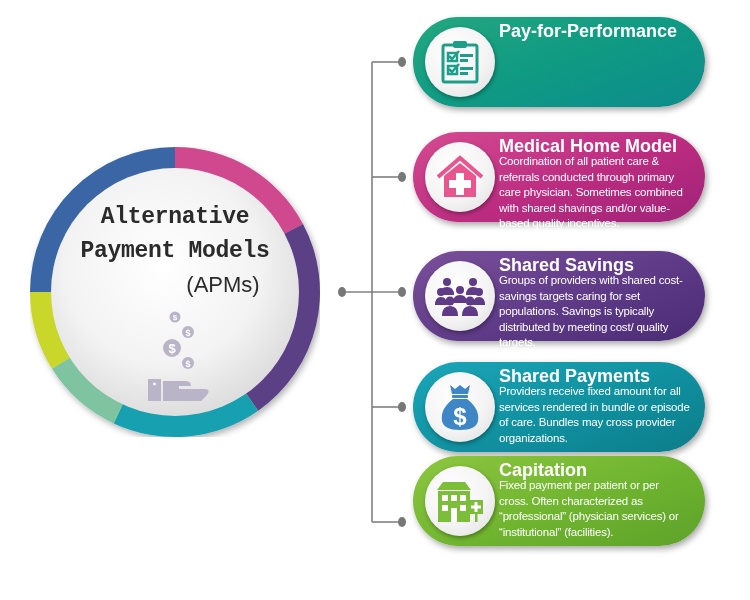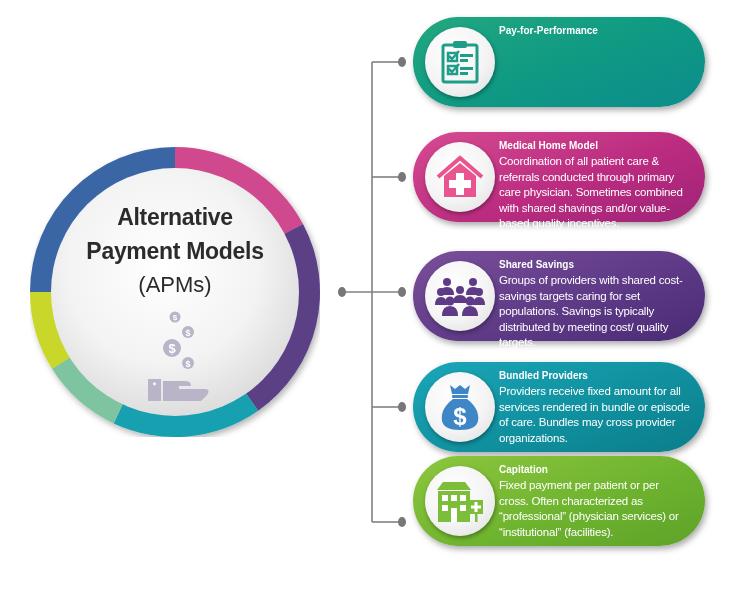--- a/index.html
+++ b/index.html
@@ -7,44 +7,45 @@
     width: 750px; height: 600px; position: relative; overflow: hidden;
     background: #ffffff;
     font-family: "Liberation Sans", sans-serif;
   }
   .ring-wrap { position: absolute; left: 30px; top: 147px; width: 290px; height: 290px; }
   .ring-wrap svg { position: absolute; left: 0; top: 0; }
   .center-title {
     position: absolute; left: 30px; top: 200px; width: 290px; text-align: center;
     font-weight: bold; font-size: 23px; line-height: 34px; color: #2b2b2b;
     letter-spacing: -0.3px;
+    font-family: Liberation Mono, monospace;
   }
   .center-sub {
     position: absolute; left: 30px; top: 272px; width: 290px; text-align: center;
-    font-size: 22px; color: #2b2b2b;
+    font-size: 22px; color: #2b2b2b; padding-left: 48px;
   }
   .coin-hand { position: absolute; left: 145px; top: 305px; width: 70px; height: 100px; }
 
   .connector { position: absolute; left: 0; top: 0; width: 750px; height: 600px; pointer-events: none; }
 
   .pill {
     position: absolute; left: 413px; width: 292px; height: 90px;
     border-radius: 45px;
     box-shadow: 2px 3px 6px rgba(0,0,0,0.35);
     color: #fff;
   }
   .pill .badge {
     position: absolute; left: 12px; top: 10px; width: 70px; height: 70px;
     border-radius: 50%;
     background: radial-gradient(circle at 40% 35%, #ffffff 0%, #f4f4f4 55%, #dcdcdc 100%);
     box-shadow: 1px 2px 4px rgba(0,0,0,0.35);
     display: flex; align-items: center; justify-content: center;
   }
   .pill .text { position: absolute; left: 86px; top: 6px; right: 14px; }
-  .pill .title { font-weight: bold; font-size: 10px; line-height: 16px; }
+  .pill .title { font-weight: bold; font-size: 18px; line-height: 16px; }
   .pill .desc { font-size: 11.5px; line-height: 15.5px; letter-spacing: -0.2px; }
 
   .p1 { top: 17px; background: linear-gradient(160deg, #23a77f 0%, #0f9a83 50%, #0c8c8c 100%); }
   .p2 { top: 132px; background: linear-gradient(160deg, #d64b91 0%, #bb2c80 55%, #9e2378 100%); }
   .p3 { top: 251px; background: linear-gradient(160deg, #7a4f9a 0%, #5e3a87 55%, #4b2b75 100%); }
   .p4 { top: 362px; background: linear-gradient(160deg, #1aa6b8 0%, #10909f 55%, #0c7d8a 100%); }
   .p5 { top: 456px; background: linear-gradient(160deg, #8dc63f 0%, #6fb42f 55%, #5ea229 100%); }
 </style>
 </head>
 <body>
@@ -188,21 +189,21 @@
     <svg width="40" height="48" viewBox="0 0 40 48">
       <g fill="#3f86c6">
         <path d="M10 2 L15 6 L20 2 L25 6 L30 2 L28 11 H12 Z"></path>
         <rect x="12" y="12" width="16" height="3" rx="1"></rect>
         <path d="M13 16 H27 Q40 26 38 38 Q36 47 20 47 Q4 47 2 38 Q0 26 13 16 Z"></path>
       </g>
       <text x="20" y="42" text-anchor="middle" font-family="Liberation Sans, sans-serif" font-weight="bold" font-size="24" fill="#ffffff">$</text>
     </svg>
   </div>
   <div class="text">
-    <div class="title">Bundled Providers</div>
+    <div class="title">Shared Payments</div>
     <div class="desc">Providers receive fixed amount for all services rendered in bundle or episode of care. Bundles may cross provider organizations.</div>
   </div>
 </div>
 
 <div class="pill p5">
   <div class="badge">
     <svg width="50" height="42" viewBox="0 0 50 42">
       <g fill="#7cbd3a">
         <path d="M2 10 L8 2 H30 L36 10 Z"></path>
         <rect x="3" y="11" width="32" height="31"></rect>

